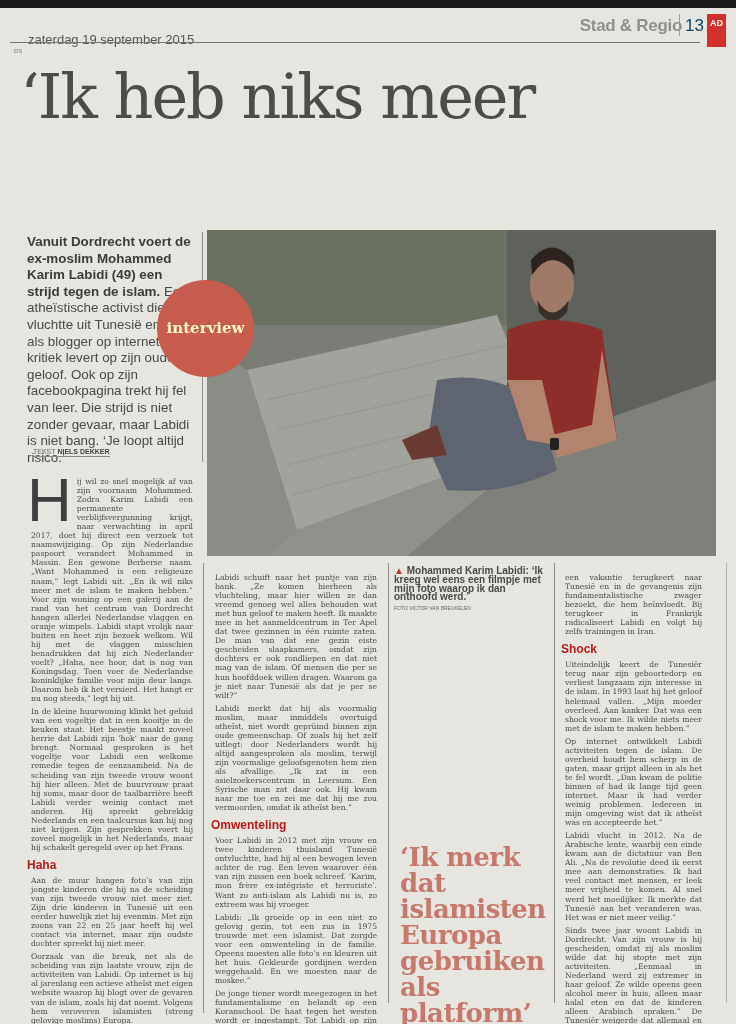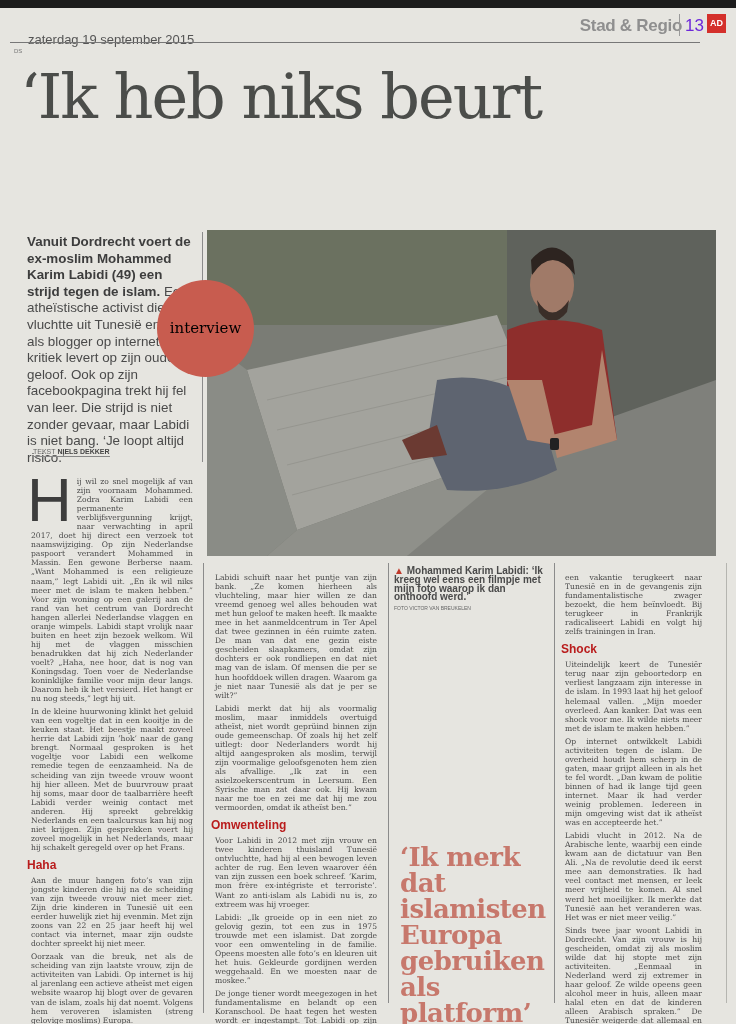--- a/index.html
+++ b/index.html
@@ -1,32 +1,32 @@
 <!DOCTYPE html>
 <html><head>
 <meta charset="utf-8">
 <style>
   html, body { margin:0; padding:0; }
   body { width:736px; height:1024px; overflow:hidden; background:#1c1c1c; font-family:"Liberation Serif", serif; }
   .page { position:absolute; left:0; top:8px; width:736px; height:1016px; background:#e6e5e0; color:#3b3b3b; }
   .hdr-section { position:absolute; right:54px; top:8px; font-family:"Liberation Sans", sans-serif; font-weight:bold; font-size:17px; color:#8f8f8f; letter-spacing:-0.3px;margin-left:45px; }
   .hdr-sep { position:absolute; left:679px; top:6px; width:1px; height:22px; background:#9a9a9a; }
-  .hdr-page { position:absolute; left:685px; top:8px; font-family:"Liberation Sans", sans-serif; font-size:17px; color:#6d28d9; }
-  .hdr-logo { position:absolute; left:707px; top:6px; width:19px; height:19px; background:#d4302b; color:#fff; font-family:"Liberation Sans", sans-serif; font-size:9px; font-weight:bold; line-height:19px; text-align:center; }
+  .hdr-page { position:absolute; left:685px; top:8px; font-family:"Liberation Sans", sans-serif; font-size:17px; color:#0c4a6e; }
+  .hdr-logo { position:absolute; left:707px; top:6px; width:19px; height:33px; background:#d4302b; color:#fff; font-family:"Liberation Sans", sans-serif; font-size:9px; font-weight:bold; line-height:19px; text-align:center; }
   .hdr-date { position:absolute; left:28px; top:24px; font-family:"Liberation Sans", sans-serif; font-size:13px; color:#555; }
   .hdr-rule { position:absolute; left:10px; top:34px; width:690px; height:1px; background:#777; }
   .hdr-code { position:absolute; left:14px; top:40px; font-family:"Liberation Sans", sans-serif; font-size:6px; color:#777; }
   .headline { position:absolute; left:20px; top:52px; width:700px; font-family:"DejaVu Serif", serif; font-size:62px; line-height:74px; color:#4b4d4a; letter-spacing:-2px; }
   .intro { position:absolute; left:27px; top:226px; width:170px; font-family:"Liberation Sans", sans-serif; font-size:13.4px; line-height:16.6px; color:#4a4a4a; }
   .intro b { color:#3d3d3d; }
   .byline { position:absolute; left:33px; top:440px; font-family:"Liberation Sans", sans-serif; font-size:7px; color:#666; border-bottom:1px solid #888; padding-bottom:1px; }
   .byline b { color:#444; }
   .vline { position:absolute; width:1px; background:#8b8b8b; }
   .photo { position:absolute; left:207px; top:222px; width:509px; height:326px; overflow:hidden; background:#6f726c; }
-  .badge { position:absolute; left:157px; top:272px; width:97px; height:97px; border-radius:50%; background:#c85c4f; color:#000000; font-family:"DejaVu Serif", serif; font-weight:normal; font-size:15px; line-height:97px; text-align:center; z-index:3; }
+  .badge { position:absolute; left:157px; top:272px; width:97px; height:97px; border-radius:50%; background:#c85c4f; color:#fef9c3; font-family:"DejaVu Serif", serif; font-weight:bold; font-size:15px; line-height:97px; text-align:center; z-index:3; }
   .col { position:absolute; font-family:"DejaVu Serif", serif; font-size:7.6px; line-height:9.05px; color:#4a4a4a; text-align:justify; }
   .col p { margin:4px; }
   .col h3 { margin:6px 0 1px 0; font-family:"Liberation Sans", sans-serif; font-size:12px; line-height:14px; font-weight:bold; color:#b91c1c; }
   .dropcap { float:left; font-family:"Liberation Sans", sans-serif; font-size:62px; line-height:50px; height:56px; margin:2px 5px 0 0; color:#3d3d3d; }
   .caption { position:absolute; left:394px; top:559px; width:150px; font-family:"Liberation Sans", sans-serif; font-size:10px; line-height:8.8px; font-weight:bold; color:#4a4a4a; }
   .caption .tri { color:#c0392b; }
   .credit { position:absolute; left:394px; top:597px; font-family:"Liberation Sans", sans-serif; font-size:5px; color:#666; }
   .pullquote { position:absolute; left:400px; top:836px; width:150px; font-family:"DejaVu Serif", serif; font-weight:bold; font-size:26px; line-height:26px; color:#c7786c; letter-spacing:-0.5px; }
 </style>
 </head>
@@ -36,21 +36,21 @@
 
   <div class="hdr-section">Stad &amp; Regio</div>
   <div class="hdr-sep"></div>
   <div class="hdr-page">13</div>
   <div class="hdr-logo">AD</div>
   <div class="hdr-date">zaterdag 19 september 2015</div>
   <div class="hdr-rule"></div>
   <div class="hdr-code">DS</div>
 
   <h1 class="headline" style="margin:0;font-weight:normal;">
-    <div>‘Ik heb niks beurt</div>
+    <div>‘Ik heb niks meer</div>
   </h1>
 
   <div class="intro">
     <b>Vanuit Dordrecht voert de ex-moslim Mohammed Karim Labidi (49) een strijd tegen de islam.</b><span> Een atheïstische activist die vluchtte uit Tunesië en die als blogger op internet kritiek levert op zijn oude geloof. Ook op zijn facebookpagina trekt hij fel van leer. Die strijd is niet zonder gevaar, maar Labidi is niet bang. ‘Je loopt altijd risico.’</span>
   </div>
 
   <div class="byline">
     <span>TEKST</span>
     <b>NIELS DEKKER</b>
   </div>

